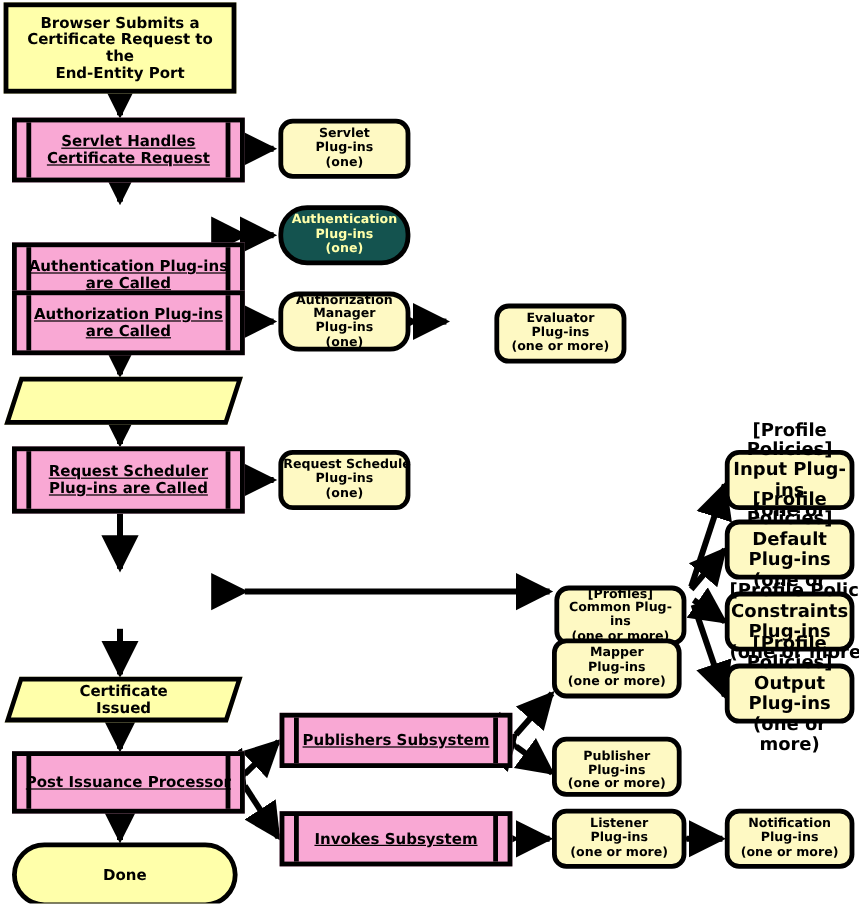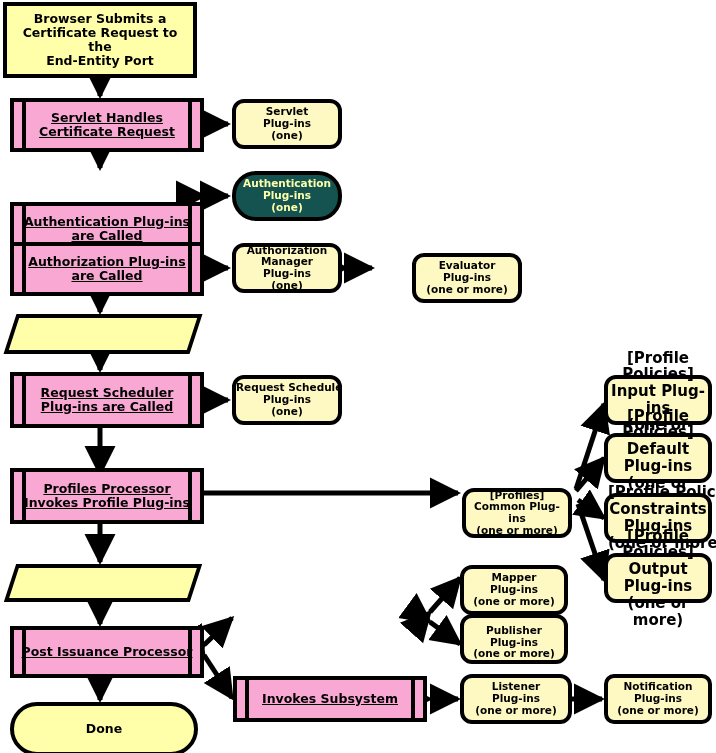--- a/index.html
+++ b/index.html
@@ -110,45 +110,43 @@
   </div>
 
   <div class="node para f13" style="left:10px;top:314px;width:186px;height:40px;">
     <span class="skin"></span>
   </div>
 
   <div class="node pproc f13" style="left:10px;top:372px;width:194px;height:56px;">
     <span class="lbl">Request Scheduler<br>Plug-ins are Called</span>
   </div>
 
-  <div class="node pproc f13" style="left:10px;top:468px;width:194px;height:56px;">
-    <span class="lbl">Profiles Processor<br>Invokes Profile Plug-ins</span>
-  </div>
 
   <div class="node para f13" style="left:10px;top:564px;width:186px;height:38px;">
     <span class="skin"></span>
+    <span class="lbl">Certificate<br>Issued</span>
   </div>
 
   <div class="node pproc f13" style="left:10px;top:626px;width:194px;height:52px;">
     <span class="lbl">Post Issuance Processor</span>
   </div>
 
   <div class="node stadium f13" style="left:10px;top:702px;width:188px;height:54px;">
     <span class="lbl">Done</span>
   </div>
 
   <div class="node bubble f10" style="left:232px;top:99px;width:110px;height:50px;">
     <span class="lbl">Servlet<br>Plug-ins<br>(one)</span>
   </div>
 
   <div class="node bubble dark f10" style="left:232px;top:171px;width:110px;height:50px;">
     <span class="lbl">Authentication<br>Plug-ins<br>(one)</span>
   </div>
 
-  <div class="node bubble f10 ovf" style="left:232px;top:243px;width:110px;height:50px;">
+  <div class="node bubble f10 ovf" style="left:232px;top:243px;width:110px;height:50px;border-radius:17px;">
     <span class="lbl">Authorization<br>Manager<br>Plug-ins<br>(one)</span>
   </div>
 
   <div class="node bubble f10" style="left:376px;top:253px;width:110px;height:50px;margin-left:36px;">
     <span class="lbl">Evaluator<br>Plug-ins<br>(one or more)</span>
   </div>
 
   <div class="node bubble f10 ovf" style="left:232px;top:375px;width:110px;height:50px;">
     <span class="lbl">Request Schedule<br>Plug-ins<br>(one)</span>
   </div>
@@ -166,34 +164,37 @@
   </div>
 
   <div class="node bubble f9 ovf" style="left:604px;top:493px;width:108px;height:50px;">
     <span class="lbl">[Profile Policies]<br>Constraints<br>Plug-ins<br>(one or more)</span>
   </div>
 
   <div class="node bubble f9" style="left:604px;top:553px;width:108px;height:50px;">
     <span class="lbl">[Profile Policies]<br>Output Plug-ins<br>(one or more)</span>
   </div>
 
+  <div class="node pproc f13" style="left:233px;top:594px;width:194px;height:46px;">
+    <span class="lbl">Publishers Subsystem</span>
+  </div>
 
   <div class="node pproc f13" style="left:233px;top:676px;width:194px;height:46px;">
     <span class="lbl">Invokes Subsystem</span>
   </div>
 
-  <div class="node bubble f10" style="left:460px;top:565px;width:108px;height:50px;align-items:center;">
+  <div class="node bubble f10" style="left:460px;top:532px;width:108px;height:50px;align-items:center;">
     <span class="lbl">Mapper<br>Plug-ins<br>(one or more)</span>
   </div>
 
   <div class="node bubble f10" style="left:460px;top:614px;width:108px;height:50px;align-items:flex-end;">
     <span class="lbl">Publisher<br>Plug-ins<br>(one or more)</span>
   </div>
 
   <div class="node bubble f10" style="left:460px;top:674px;width:112px;height:50px;">
     <span class="lbl">Listener<br>Plug-ins<br>(one or more)</span>
   </div>
 
-  <div class="node bubble f10" style="left:604px;top:674px;width:108px;height:50px;border-radius:10px;">
+  <div class="node bubble f10" style="left:604px;top:674px;width:108px;height:50px;">
     <span class="lbl">Notification<br>Plug-ins<br>(one or more)</span>
   </div>
 
 </div>
 
 </body></html>

